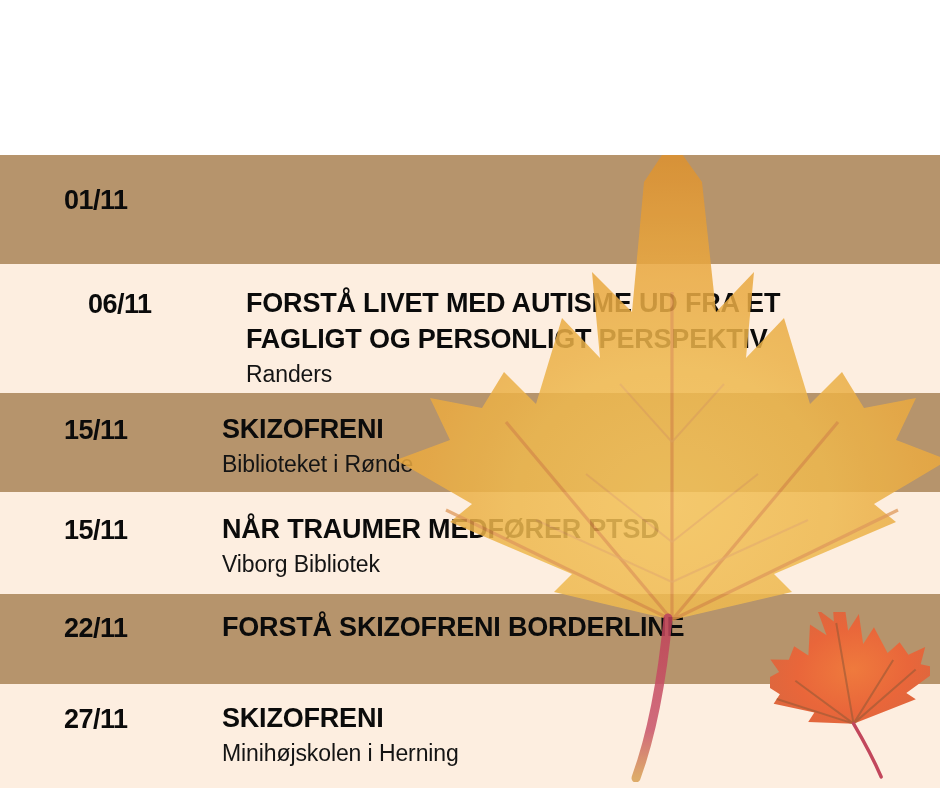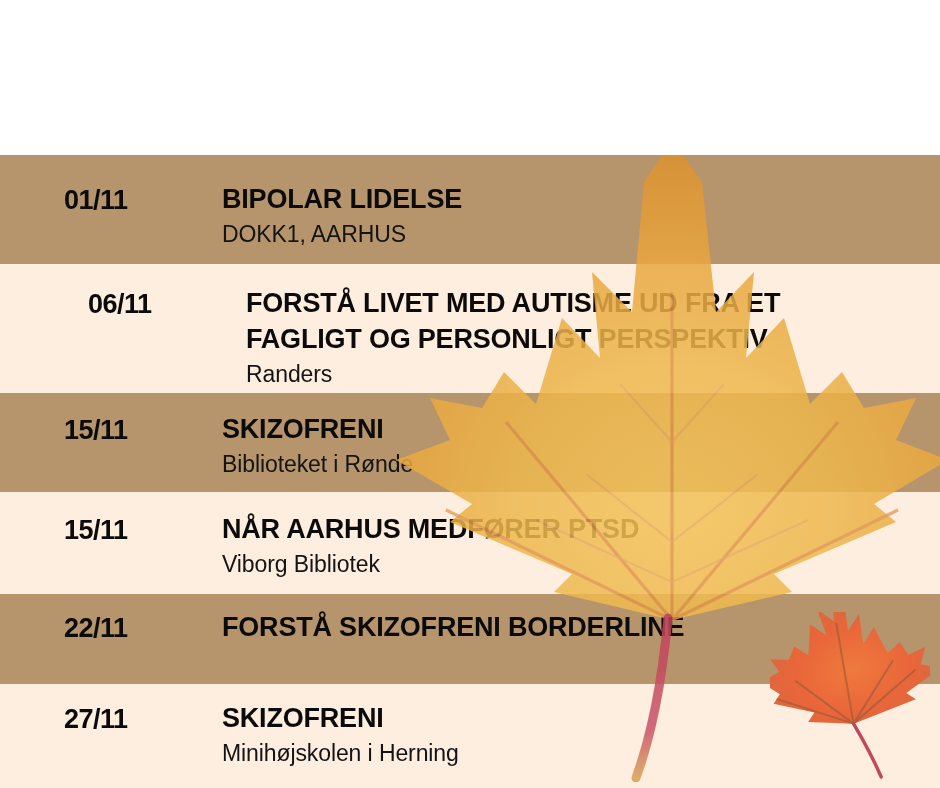--- a/index.html
+++ b/index.html
@@ -150,24 +150,20 @@
 </head>
 <body>
 
 <div id="poster">
 
   <div id="rows">
 
     <div class="row dark" id="row-0">
       <div class="row-inner">
         <div class="row-date">01/11</div>
-        <div class="row-texts">
-          <div class="row-title">BIPOLAR LIDELSE</div>
-          <div class="row-venue">DOKK1, AARHUS</div>
-        </div>
       </div>
     </div>
 
     <div class="row light" id="row-1">
       <div class="row-inner">
         <div class="row-date">06/11</div>
         <div class="row-texts">
           <div class="row-title">FORSTÅ LIVET MED AUTISME UD FRA ET
 FAGLIGT OG PERSONLIGT PERSPEKTIV</div>
           <div class="row-venue">Randers</div>
@@ -182,21 +178,21 @@
           <div class="row-title">SKIZOFRENI</div>
           <div class="row-venue">Biblioteket i Rønde</div>
         </div>
       </div>
     </div>
 
     <div class="row light" id="row-3">
       <div class="row-inner">
         <div class="row-date">15/11</div>
         <div class="row-texts">
-          <div class="row-title">NÅR AARHUS MEDFØRER PTSD</div>
+          <div class="row-title">NÅR TRAUMER MEDFØRER PTSD</div>
           <div class="row-venue">Viborg Bibliotek</div>
         </div>
       </div>
     </div>
 
     <div class="row dark" id="row-4">
       <div class="row-inner">
         <div class="row-date">22/11</div>
         <div class="row-texts">
           <div class="row-title">FORSTÅ SKIZOFRENI BORDERLINE</div>

